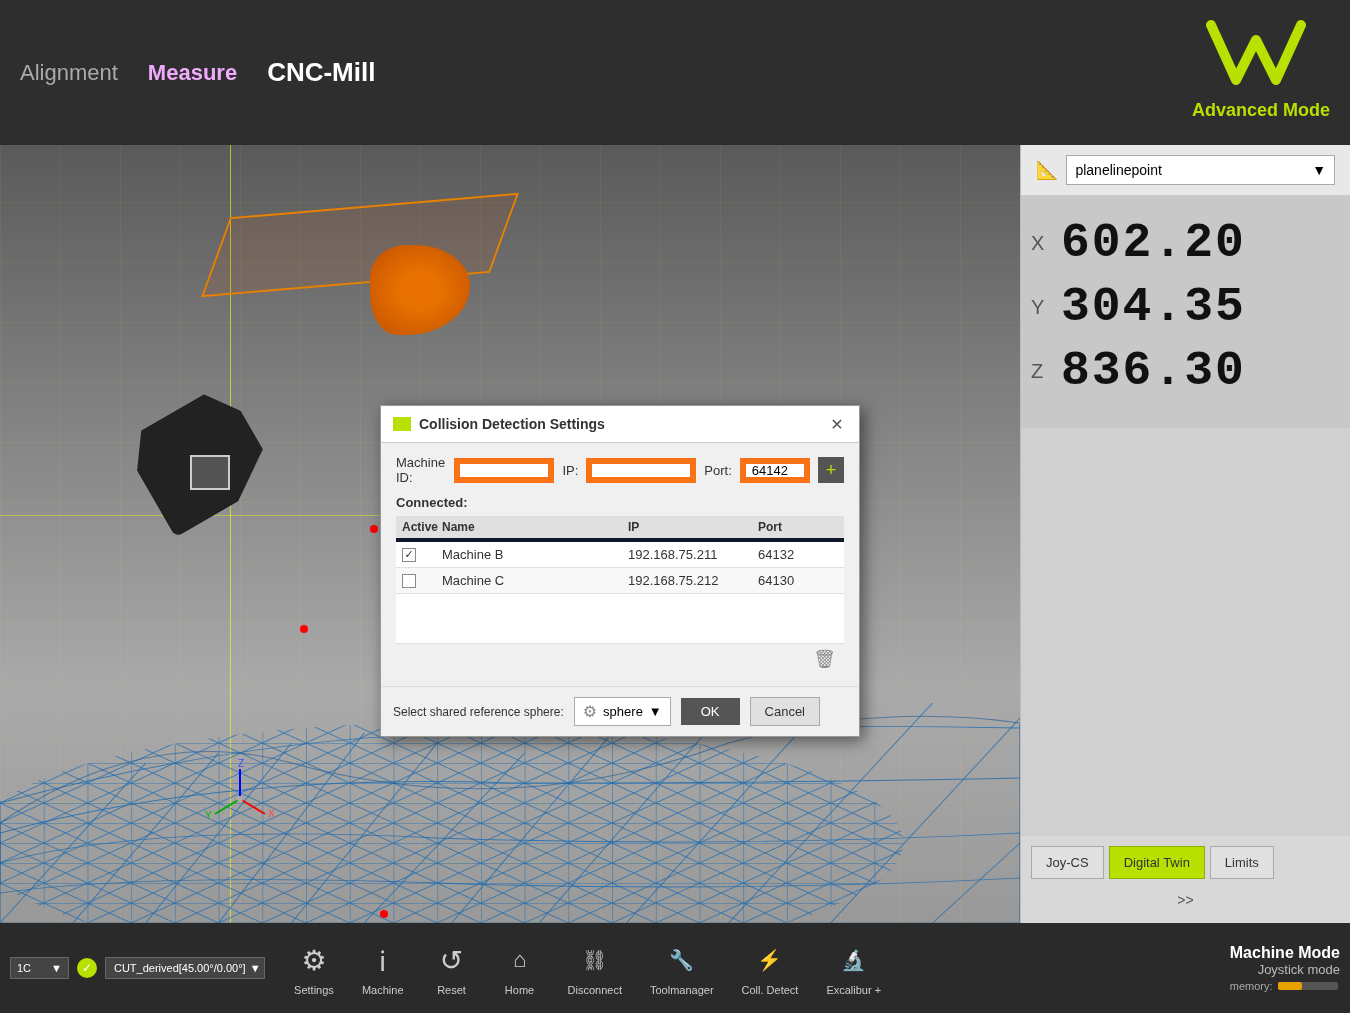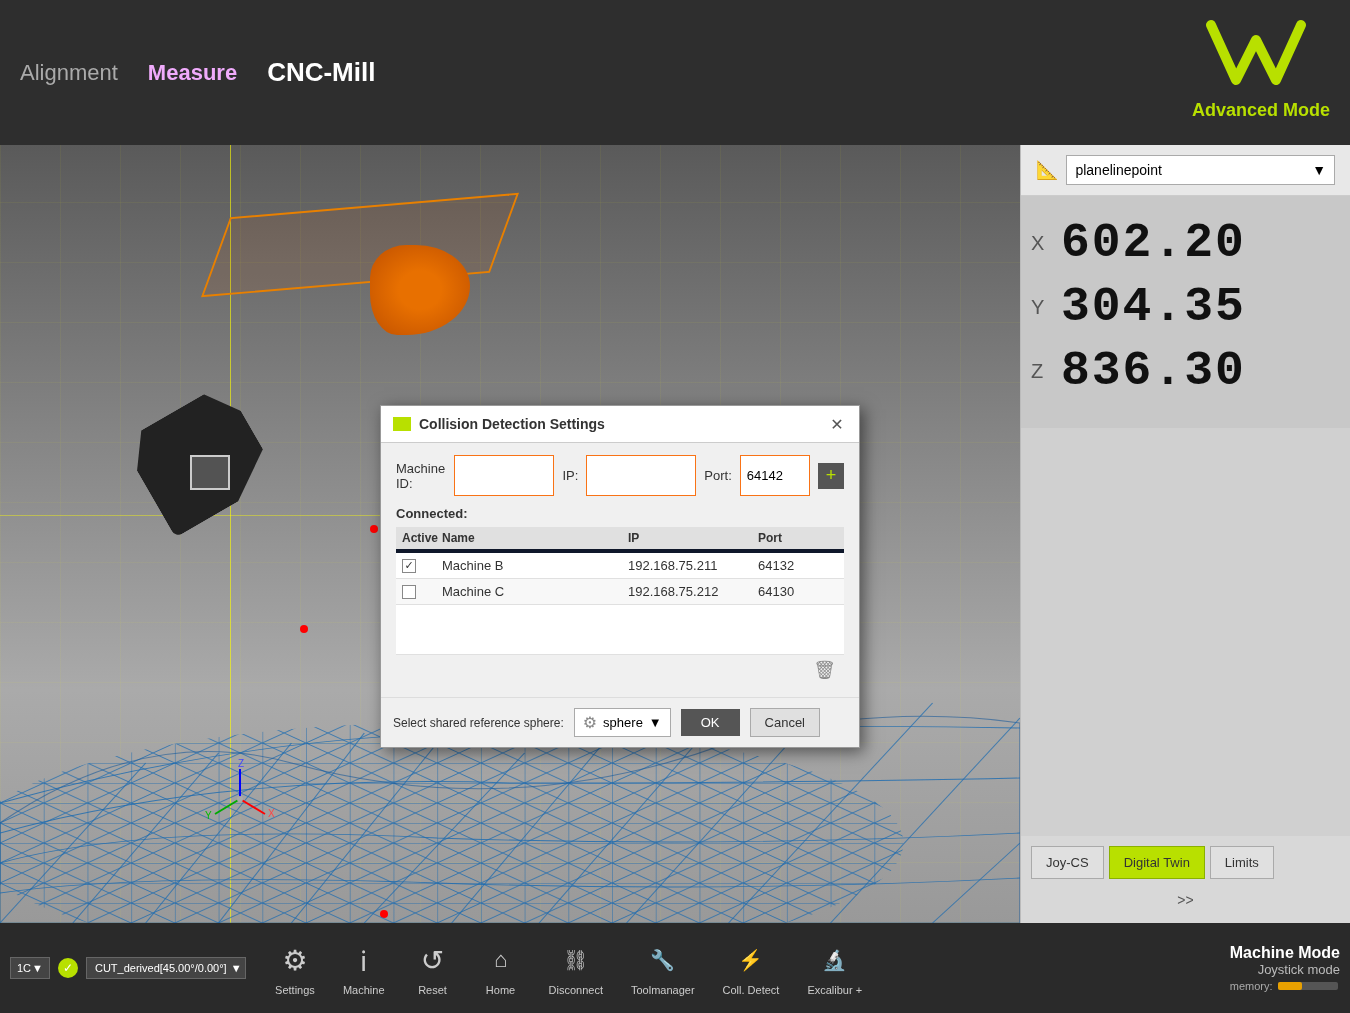--- a/index.html
+++ b/index.html
@@ -105,21 +105,21 @@
       display: flex; align-items: center;
       padding: 0 10px; gap: 0;
       position: relative;
     }
     .bottom-left {
       display: flex; align-items: center; gap: 8px; margin-right: 15px;
     }
     .small-dropdown {
       background: #444; color: #fff; border: 1px solid #666;
       padding: 4px 6px; font-size: 11px; display: flex; align-items: center;
-      gap: 1px; cursor: pointer;
+      gap: 20px; cursor: pointer;
     }
     .check-green {
       width: 20px; height: 20px; background: #b8e000;
       border-radius: 50%; display: flex; align-items: center; justify-content: center;
       color: #fff; font-size: 12px;
     }
     .file-dropdown {
       background: #444; color: #fff; border: 1px solid #666;
       padding: 4px 8px; font-size: 11px; cursor: pointer; display: flex; align-items: center; gap: 4px;
       max-width: 160px; white-space: nowrap; overflow: hidden;
@@ -168,21 +168,21 @@
     }
     .dialog-title-text { font-size: 14px; font-weight: bold; color: #333; }
     .dialog-close {
       width: 20px; height: 20px; background: none; border: none;
       font-size: 16px; cursor: pointer; color: #555; display: flex; align-items: center; justify-content: center;
     }
     .dialog-body { padding: 12px 15px; }
     .dialog-row { display: flex; align-items: center; gap: 8px; margin-bottom: 10px; }
     .dialog-label { font-size: 13px; color: #333; }
     .dialog-input {
-      height: 41px; border: 1px solid #f97316; background: #fff;
+      height: 25px; border: 6px solid #f97316; background: #fff;
       padding: 2px 6px; font-size: 13px;
     }
     .dialog-input.machine-id { width: 100px; }
     .dialog-input.ip { width: 110px; }
     .dialog-input.port { width: 70px; }
     .btn-add {
       background: #555; color: #b8e000; border: none;
       width: 36px; height: 26px; font-size: 18px; cursor: pointer;
       display: flex; align-items: center; justify-content: center;
     }

